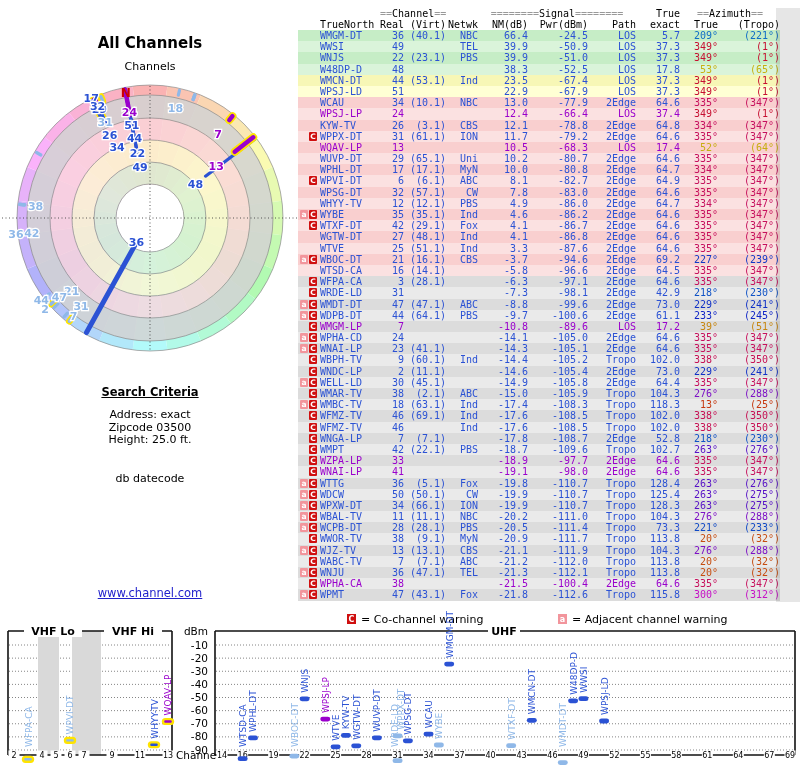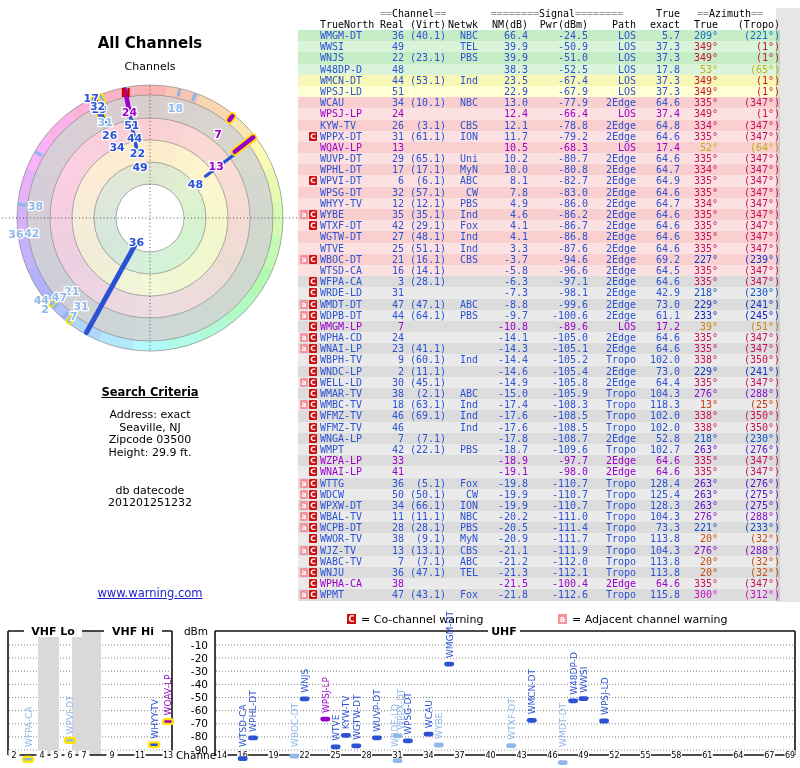--- a/index.html
+++ b/index.html
@@ -164,32 +164,30 @@
       <text x="73.65797705961843" y="243.71333344723354" font-family="&quot;DejaVu Sans&quot;,sans-serif" font-size="11" font-weight="bold" text-anchor="middle" fill="#8fb8e8" stroke="#ffffff" stroke-width="2.5" paint-order="stroke">7</text>
       <text x="31.887007954682673" y="160.50245186521252" font-family="&quot;DejaVu Sans&quot;,sans-serif" font-size="11" font-weight="bold" text-anchor="middle" fill="#8fb8e8" stroke="#ffffff" stroke-width="2.5" paint-order="stroke">42</text>
       <text x="16.006269528421512" y="162.45236135969486" font-family="&quot;DejaVu Sans&quot;,sans-serif" font-size="11" font-weight="bold" text-anchor="middle" fill="#8fb8e8" stroke="#ffffff" stroke-width="2.5" paint-order="stroke">36</text>
       <text x="125.76725758717883" y="21.333347702146682" font-family="&quot;DejaVu Sans&quot;,sans-serif" font-size="12" font-weight="bold" text-anchor="middle" fill="#cc0000">N</text>
     </svg></div>
 
 <div class="abs" id="search">
   <div id="search-head">Search Criteria</div>
   <div id="search-lines">
       <div>Address: exact</div>
-      <div>Seaville, NJ</div>
       <div>Zipcode 03500</div>
-      <div>Height: 29.9 ft.</div>
+      <div>Height: 25.0 ft.</div>
     </div>
   <div id="db-block">
     <div>db datecode</div>
-    <div>201201251232</div>
   </div>
 </div>
 
 <div class="abs" id="site-link">
-  <a href="#">www.warning.com</a>
+  <a href="#">www.channel.com</a>
 </div>
 
 <div class="abs" id="station-table">
   <div class="trow th">
     <span class="sp-ch"><span class="geq">==</span><span>Channel</span><span class="geq">==</span></span>
     <span class="sp-sig"><span class="geq">========</span><span>Signal</span><span class="geq">========</span></span>
     <span class="sp-di">True</span>
     <span class="sp-az"><span class="geq">==</span><span>Azimuth</span><span class="geq">==</span></span>
   </div>
   <div class="trow th">

